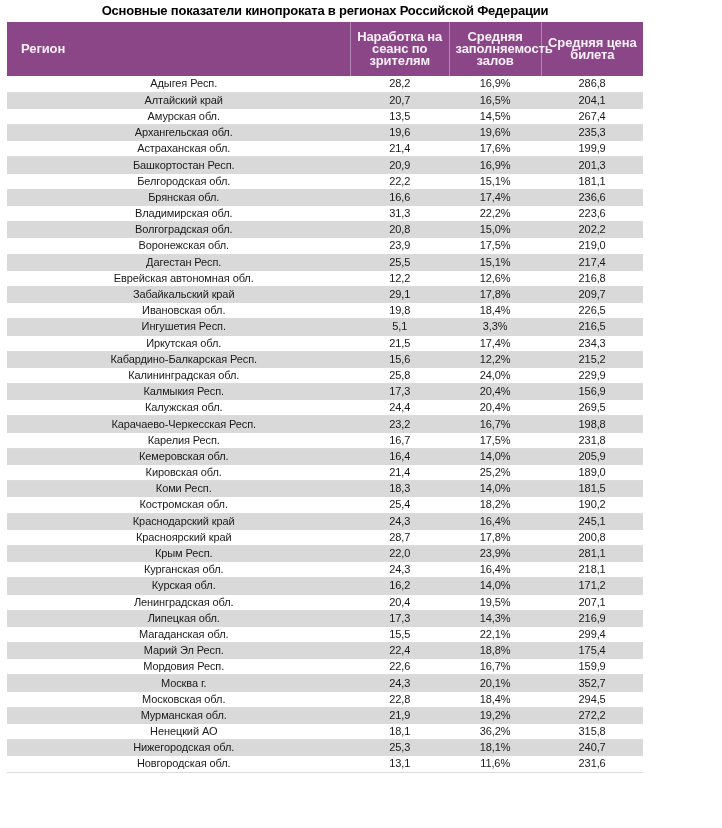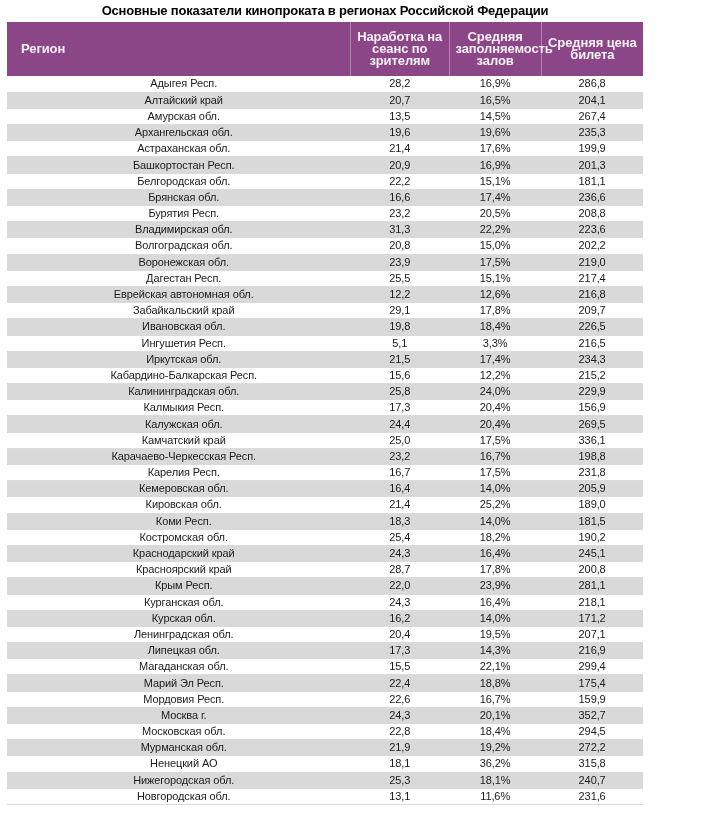--- a/index.html
+++ b/index.html
@@ -138,26 +138,20 @@
           <td>15,1%</td>
           <td>181,1</td>
         </tr>
         <tr>
           <td>Брянская обл.</td>
           <td>16,6</td>
           <td>17,4%</td>
           <td>236,6</td>
         </tr>
         <tr>
-          <td>Бурятия Респ.</td>
-          <td>23,2</td>
-          <td>20,5%</td>
-          <td>208,8</td>
-        </tr>
-        <tr>
           <td>Владимирская обл.</td>
           <td>31,3</td>
           <td>22,2%</td>
           <td>223,6</td>
         </tr>
         <tr>
           <td>Волгоградская обл.</td>
           <td>20,8</td>
           <td>15,0%</td>
           <td>202,2</td>
@@ -220,26 +214,20 @@
           <td>Калмыкия Респ.</td>
           <td>17,3</td>
           <td>20,4%</td>
           <td>156,9</td>
         </tr>
         <tr>
           <td>Калужская обл.</td>
           <td>24,4</td>
           <td>20,4%</td>
           <td>269,5</td>
-        </tr>
-        <tr>
-          <td>Камчатский край</td>
-          <td>25,0</td>
-          <td>17,5%</td>
-          <td>336,1</td>
         </tr>
         <tr>
           <td>Карачаево-Черкесская Респ.</td>
           <td>23,2</td>
           <td>16,7%</td>
           <td>198,8</td>
         </tr>
         <tr>
           <td>Карелия Респ.</td>
           <td>16,7</td>

